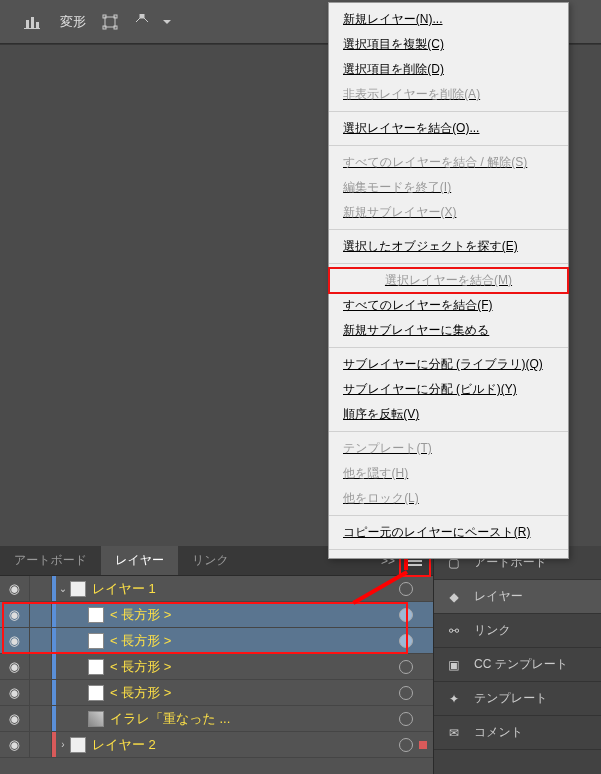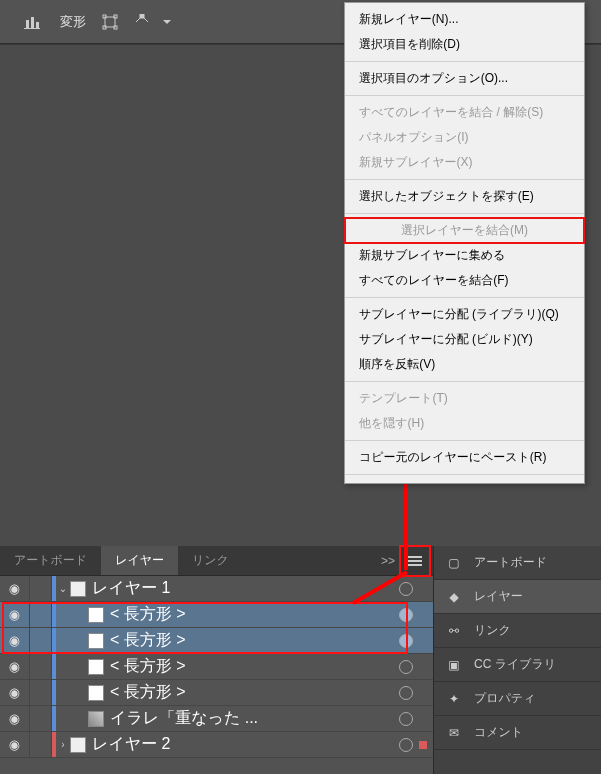--- a/index.html
+++ b/index.html
@@ -4,21 +4,21 @@
 <style>
 * { margin: 0; padding: 0; box-sizing: border-box; font-family: "Hiragino Kaku Gothic Pro", "Meiryo", sans-serif; }
 body { background: #525252; width: 601px; height: 774px; overflow: hidden; position: relative; }
 
 .toolbar { background: #535353; height: 44px; border-bottom: 1px solid #2e2e2e; display: flex; align-items: center; padding: 0 18px; }
 .toolbar-icon { width: 28px; height: 28px; display: flex; align-items: center; justify-content: center; color: #ccc; margin-right: 4px; }
 .toolbar-label { color: #e0e0e0; font-size: 13px; margin: 0 10px; }
 
 .canvas-area { background: #4b4b4b; height: 502px; border-top: 1px solid #383838; }
 
-.context-menu { position: absolute; top: 2px; left: 344px; width: 241px; background: #f0f0f0; border: 1px solid #999; box-shadow: 2px 2px 6px rgba(0,0,0,0.3); z-index: 100; padding: 4px 0; }
+.context-menu { position: absolute; top: 2px; left: 328px; width: 241px; background: #f0f0f0; border: 1px solid #999; box-shadow: 2px 2px 6px rgba(0,0,0,0.3); z-index: 100; padding: 4px 0; text-decoration: underline; }
 .menu-item { padding: 4px 14px; font-size: 12px; color: #000; cursor: default; }
 .menu-item.disabled { color: #999; }
 .menu-sep { height: 1px; background: #d0d0d0; margin: 4px 0; }
 .menu-item.highlighted { outline: 2px solid #e11; outline-offset: -1px; text-align: center; }
 
 .panel-area { position: absolute; top: 546px; left: 0; right: 0; background: #535353; }
 .panel-tabs { display: flex; height: 30px; align-items: center; background: #383838; border-bottom: 1px solid #2a2a2a; }
 .panel-tab { padding: 6px 14px; font-size: 12px; color: #999; }
 .panel-tab.active { color: #fff; background: #535353; }
 .panel-more { margin-left: auto; padding: 0 8px; color: #aaa; font-size: 12px; }
@@ -26,21 +26,21 @@
 
 .layers { background: #535353; }
 .layer-row { display: flex; align-items: center; height: 26px; border-bottom: 1px solid #454545; position: relative; }
 .eye-col { width: 30px; display: flex; justify-content: center; color: #ddd; font-size: 13px; border-right: 1px solid #454545; height: 100%; align-items: center; }
 .lock-col { width: 22px; border-right: 1px solid #454545; height: 100%; }
 .color-bar { width: 4px; height: 100%; }
 .indent { width: 16px; height: 100%; }
 .disclosure { width: 14px; color: #ccc; font-size: 10px; text-align: center; }
 .thumb { width: 16px; height: 16px; background: #fff; border: 1px solid #888; margin-right: 6px; flex-shrink:0; }
 .thumb.layer-parent { background: #efefef; }
-.layer-name { color: #ffffff; font-size: 16px; flex: 1; }
+.layer-name { color: #fde047; font-size: 13px; flex: 1; }
 .target { width: 14px; height: 14px; border: 1px solid #aaa; border-radius: 50%; margin-right: 6px; }
 .sel-sq { width: 8px; height: 8px; margin-right: 6px; }
 .layer-row.selected { background: #5a7590; }
 .layer-row.selected .target { background: #9cb8d4; }
 .sel-highlight { position: absolute; border: 2px solid #f11; pointer-events: none; }
 
 .side-panels { position: absolute; top: 546px; right: 0; width: 168px; background: #424242; border-left: 1px solid #2a2a2a; height: 228px; }
 .side-item { display: flex; align-items: center; height: 34px; padding: 0 10px; color: #ccc; font-size: 12px; border-bottom: 1px solid #333; }
 .side-item.active { background: #555; }
 .side-icon { width: 20px; margin-right: 10px; display: flex; justify-content: center; }
@@ -81,40 +81,43 @@
       <svg width="8" height="8" viewBox="0 0 8 8">
         <path d="M0 2 L4 6 L8 2" fill="#ccc"></path>
       </svg>
     </div>
 </div>
 
 <div class="canvas-area"></div>
 
 <div class="context-menu">
   <div class="menu-item">新規レイヤー(N)...</div>
+  <div class="menu-item">選択項目を複製(C)</div>
   <div class="menu-item">選択項目を削除(D)</div>
-  <div class="menu-sep"></div>
-  <div class="menu-item">選択項目のオプション(O)...</div>
+  <div class="menu-item disabled">非表示レイヤーを削除(A)</div>
+  <div class="menu-sep"></div>
+  <div class="menu-item">選択レイヤーを結合(O)...</div>
   <div class="menu-sep"></div>
   <div class="menu-item disabled">すべてのレイヤーを結合 / 解除(S)</div>
-  <div class="menu-item disabled">パネルオプション(I)</div>
+  <div class="menu-item disabled">編集モードを終了(I)</div>
   <div class="menu-item disabled">新規サブレイヤー(X)</div>
   <div class="menu-sep"></div>
   <div class="menu-item">選択したオブジェクトを探す(E)</div>
   <div class="menu-sep"></div>
   <div class="menu-item disabled highlighted">選択レイヤーを結合(M)</div>
+  <div class="menu-item">すべてのレイヤーを結合(F)</div>
   <div class="menu-item">新規サブレイヤーに集める</div>
-  <div class="menu-item">すべてのレイヤーを結合(F)</div>
   <div class="menu-sep"></div>
   <div class="menu-item">サブレイヤーに分配 (ライブラリ)(Q)</div>
   <div class="menu-item">サブレイヤーに分配 (ビルド)(Y)</div>
   <div class="menu-item">順序を反転(V)</div>
   <div class="menu-sep"></div>
   <div class="menu-item disabled">テンプレート(T)</div>
   <div class="menu-item disabled">他を隠す(H)</div>
+  <div class="menu-item disabled">他をロック(L)</div>
   <div class="menu-sep"></div>
   <div class="menu-item">コピー元のレイヤーにペースト(R)</div>
   <div class="menu-sep"></div>
 </div>
 
 <div class="panel-area" style="width:433px">
   <div class="panel-tabs">
     <div class="panel-tab">アートボード</div>
     <div class="panel-tab active">レイヤー</div>
     <div class="panel-tab">リンク</div>
@@ -216,25 +219,25 @@
   <div class="side-item active">
       <span class="side-icon">◆</span>
       <span>レイヤー</span>
     </div>
   <div class="side-item">
       <span class="side-icon">⚯</span>
       <span>リンク</span>
     </div>
   <div class="side-item">
       <span class="side-icon">▣</span>
-      <span>CC ライブラリ</span>
+      <span>CC テンプレート</span>
     </div>
   <div class="side-item">
       <span class="side-icon">✦</span>
-      <span>プロパティ</span>
+      <span>テンプレート</span>
     </div>
   <div class="side-item">
       <span class="side-icon">✉</span>
       <span>コメント</span>
     </div>
 </div>
 
 <div class="arrow-annotation" style="left:395px;top:280px;width:30px;height:330px">
   <div class="arrow-line" style="left:9px;top:0;width:4px;height:290px"></div>
   <div class="arrow-head" style="left:1px;top:-12px;border-left:10px solid transparent;border-right:10px solid transparent;border-bottom:16px solid #f00"></div>

